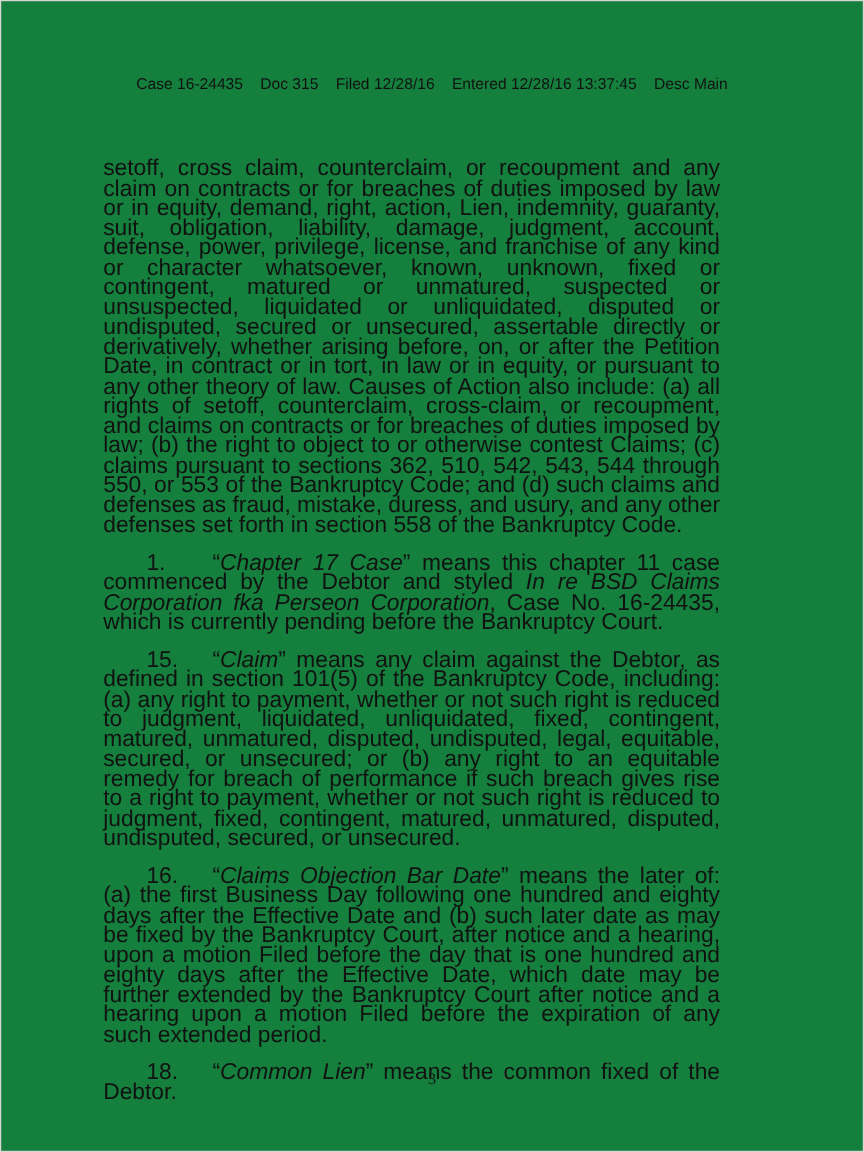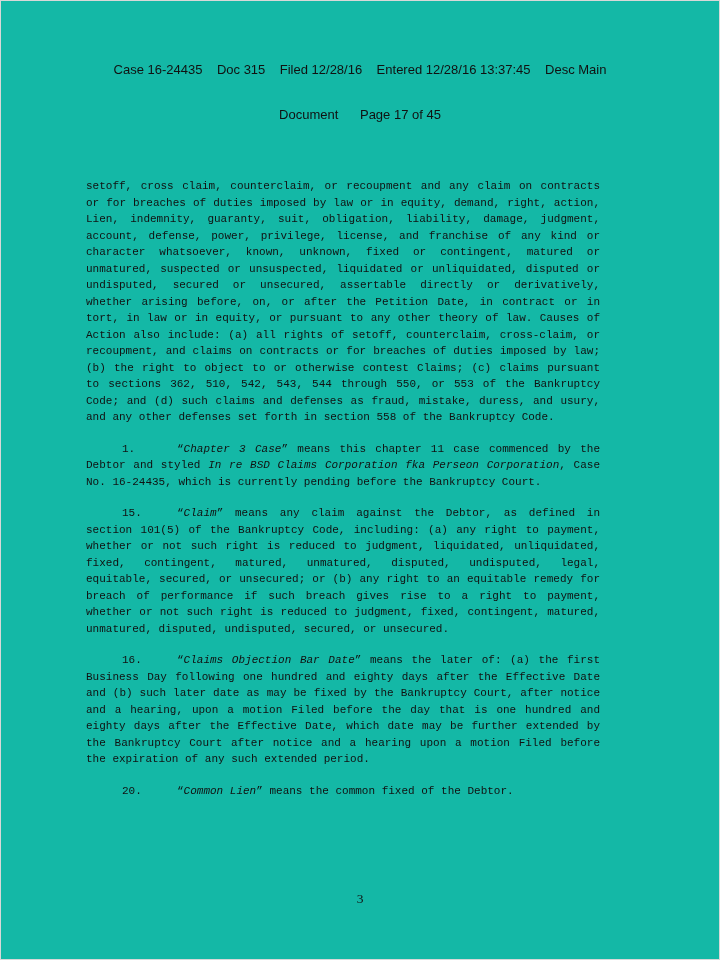--- a/index.html
+++ b/index.html
@@ -5,39 +5,39 @@
   html, body {
     margin: 0;
     padding: 0;
     background: #e9e9e9;
   }
   .page {
     position: relative;
     width: 720px;
     height: 960px;
     margin: 0 auto;
-    background: #14b8a6;
+    background: #15803d;
     box-sizing: border-box;
     color: #111111;
     overflow: hidden;
     border: 1px solid #d8d8d8;
   }
   .stamp-header {
     padding-top: 31px;
     text-align: center;
     font-family: "Liberation Sans", sans-serif;
     font-size: 13px;
     line-height: 15px;
     color: #111111;
     white-space: pre;
   }
   .body-text {
     margin: 26px 119px 0 85px;
-    font-family: Liberation Mono, monospace;
-    font-size: 11px;
+    font-family: Liberation Sans, sans-serif;
+    font-size: 19px;
     line-height: 16.5px;
     text-align: justify;
     color: #111111;
   }
   .para {
     margin: 0 0 15px 0;
   }
   .para:last-child {
     margin-bottom: 0;
   }
@@ -62,23 +62,22 @@
     font-size: 13.5px;
     color: #111111;
   }
 </style>
 </head>
 <body>
 
 <div class="page">
   <div class="stamp-header">
     <div>Case 16-24435    Doc 315    Filed 12/28/16    Entered 12/28/16 13:37:45    Desc Main</div>
-    <div>Document      Page 17 of 45</div>
   </div>
   <div class="body-text">
       <p class="para"><span>setoff, cross claim, counterclaim, or recoupment and any claim on contracts or for breaches of duties imposed by law or in equity, demand, right, action, Lien, indemnity, guaranty, suit, obligation, liability, damage, judgment, account, defense, power, privilege, license, and franchise of any kind or character whatsoever, known, unknown, fixed or contingent, matured or unmatured, suspected or unsuspected, liquidated or unliquidated, disputed or undisputed, secured or unsecured, assertable directly or derivatively, whether arising before, on, or after the Petition Date, in contract or in tort, in law or in equity, or pursuant to any other theory of law.  Causes of Action also include:  (a) all rights of setoff, counterclaim, cross-claim, or recoupment, and claims on contracts or for breaches of duties imposed by law; (b) the right to object to or otherwise contest Claims; (c) claims pursuant to sections 362, 510, 542, 543, 544 through 550, or 553 of the Bankruptcy Code; and (d) such claims and defenses as fraud, mistake, duress, and usury, and any other defenses set forth in section 558 of the Bankruptcy Code.</span></p>
-      <p class="para numbered"><span class="para-number">1.</span><span>“</span><i>Chapter 3 Case</i><span>” means this chapter 11 case commenced by the Debtor and styled </span><i>In re BSD Claims Corporation fka Perseon Corporation</i><span>, Case No. 16-24435, which is currently pending before the Bankruptcy Court.</span></p>
+      <p class="para numbered"><span class="para-number">1.</span><span>“</span><i>Chapter 17 Case</i><span>” means this chapter 11 case commenced by the Debtor and styled </span><i>In re BSD Claims Corporation fka Perseon Corporation</i><span>, Case No. 16-24435, which is currently pending before the Bankruptcy Court.</span></p>
       <p class="para numbered"><span class="para-number">15.</span><span>“</span><i>Claim</i><span>” means any claim against the Debtor, as defined in section 101(5) of the Bankruptcy Code, including:  (a) any right to payment, whether or not such right is reduced to judgment, liquidated, unliquidated, fixed, contingent, matured, unmatured, disputed, undisputed, legal, equitable, secured, or unsecured; or (b) any right to an equitable remedy for breach of performance if such breach gives rise to a right to payment, whether or not such right is reduced to judgment, fixed, contingent, matured, unmatured, disputed, undisputed, secured, or unsecured.</span></p>
       <p class="para numbered"><span class="para-number">16.</span><span>“</span><i>Claims Objection Bar Date</i><span>” means the later of:  (a) the first Business Day following one hundred and eighty days after the Effective Date and (b) such later date as may be fixed by the Bankruptcy Court, after notice and a hearing, upon a motion Filed before the day that is one hundred and eighty days after the Effective Date, which date may be further extended by the Bankruptcy Court after notice and a hearing upon a motion Filed before the expiration of any such extended period.</span></p>
-      <p class="para numbered"><span class="para-number">20.</span><span>“</span><i>Common Lien</i><span>” means the common fixed of the Debtor.</span></p>
+      <p class="para numbered"><span class="para-number">18.</span><span>“</span><i>Common Lien</i><span>” means the common fixed of the Debtor.</span></p>
     </div>
   <div class="page-number">3</div>
 </div>
 
 </body></html>

